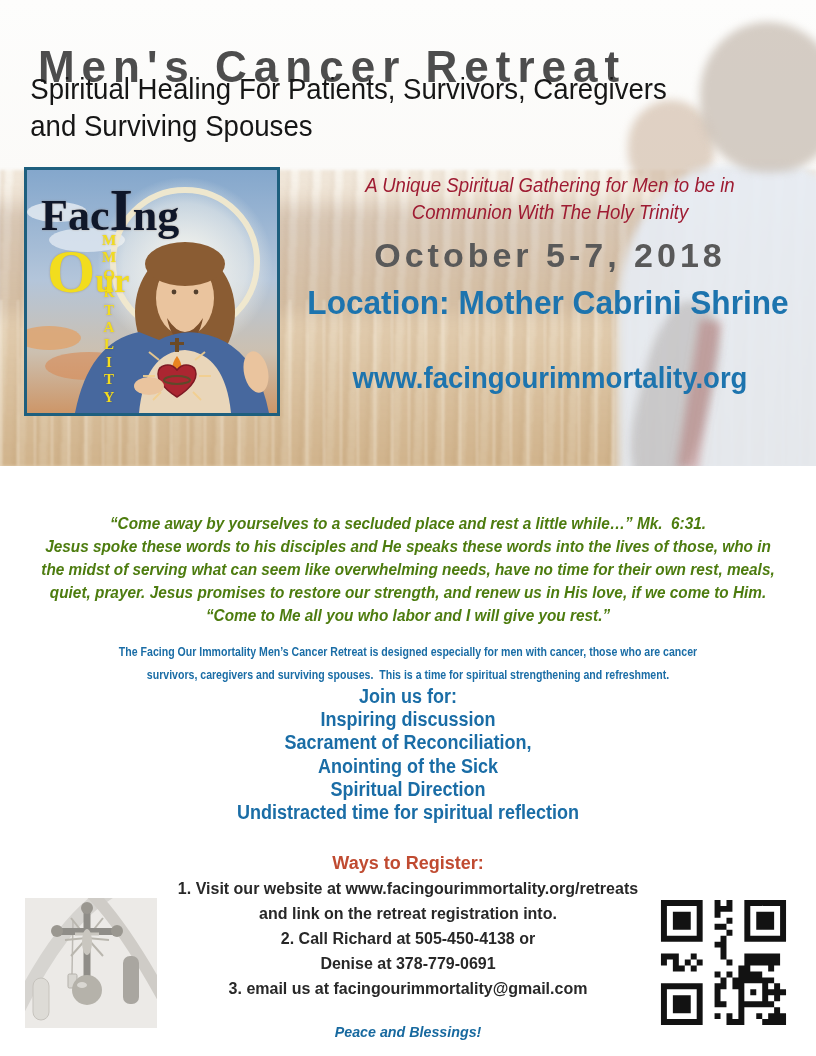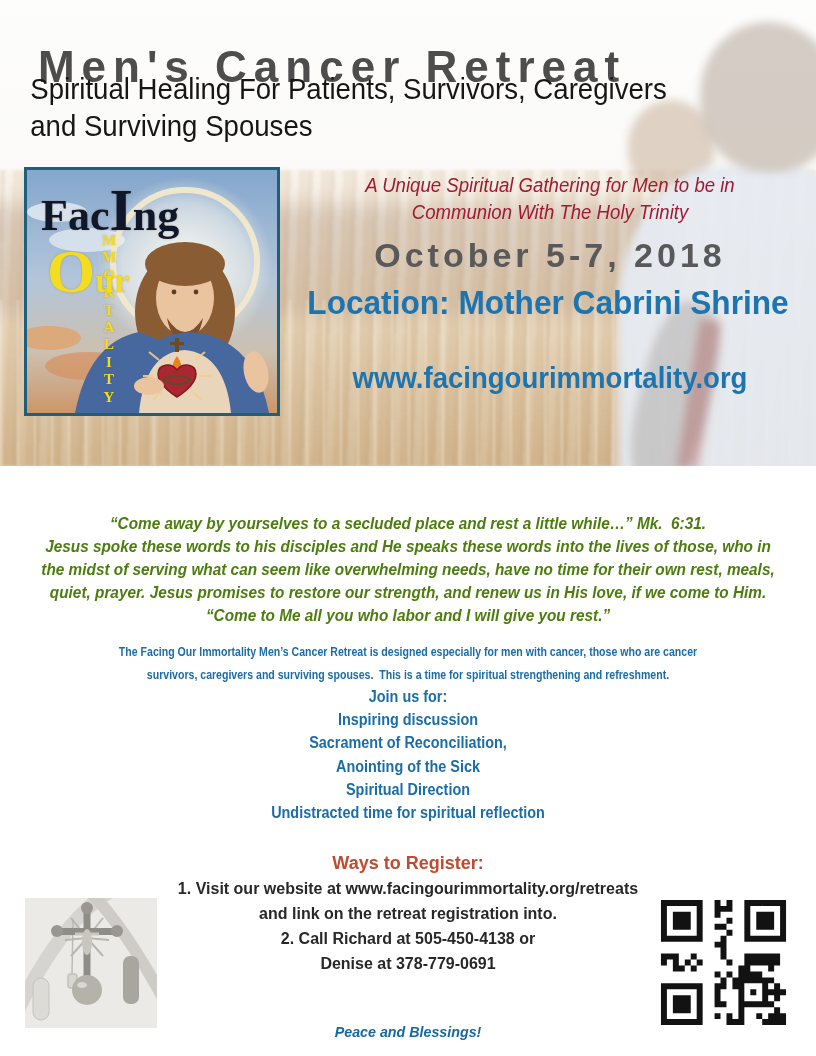--- a/index.html
+++ b/index.html
@@ -64,21 +64,21 @@
   .website-line{position:absolute;left:290px;top:363px;width:520px;text-align:center;
         font-size:29px;font-weight:bold;color:#1d74ae;line-height:30px;}
 
   
   .quote{position:absolute;left:8px;top:512px;width:800px;text-align:center;
         font-size:16.5px;line-height:23px;font-weight:bold;font-style:italic;color:#4d7c0f;}
   .quote div,.about div{white-space:pre-wrap;}
   .about{position:absolute;left:8px;top:617px;width:800px;text-align:center;
         font-size:12px;line-height:22.5px;font-weight:bold;color:#1a6da6;margin-top:24px;}
   .join{position:absolute;left:8px;top:685px;width:800px;text-align:center;
-        font-size:16px;line-height:23.2px;font-weight:bold;color:#1a6da6;}
+        font-size:20px;line-height:23.2px;font-weight:bold;color:#1a6da6;}
   .register-heading{position:absolute;left:8px;top:852px;width:800px;text-align:center;
         font-size:18px;font-weight:bold;color:#c04b31;line-height:22px;}
   .register{position:absolute;left:8px;top:876px;width:800px;text-align:center;
         font-size:16px;line-height:25px;font-weight:bold;color:#282828;}
   .blessing{position:absolute;left:8px;top:1023px;width:800px;text-align:center;
         font-size:15.5px;font-weight:bold;font-style:italic;color:#17699f;line-height:18px;}
 
   .crucifix{position:absolute;left:25px;top:898px;width:132px;height:130px;overflow:hidden;}
   .qr{position:absolute;left:655px;top:894px;width:137px;height:137px;}
 </style>
@@ -200,20 +200,21 @@
     <div class="cx90">Spiritual Direction</div>
     <div class="cx90">Undistracted time for spiritual reflection</div>
   </div>
 
   <div class="register-heading">Ways to Register:</div>
   <div class="register">
     <div>1. Visit our website at www.facingourimmortality.org/retreats</div>
     <div>and link on the retreat registration into.</div>
     <div>2. Call Richard at 505-450-4138 or</div>
     <div>Denise at 378-779-0691</div>
+    <div>3. email us at facingourimmortality@gmail.com</div>
   </div>
 
   <div class="crucifix">
     <svg width="132" height="130" viewBox="0 0 132 130">
       <rect width="132" height="130" fill="#eceae7"></rect>
       <path d="M-12,122 Q40,12 96,-12" stroke="#d6d4d0" stroke-width="14" fill="none"></path>
       <path d="M152,126 Q96,18 54,-16" stroke="#cfccc7" stroke-width="12" fill="none"></path>
       <rect x="8" y="80" width="16" height="42" rx="8" fill="#dddbd6" stroke="#c6c3bd"></rect>
       <line x1="48" y1="22" x2="47" y2="76" stroke="#bdbab4" stroke-width="1.5"></line>
       <rect x="43" y="76" width="9" height="14" rx="1.5" fill="#d8d6d1" stroke="#b4b1ab"></rect>

